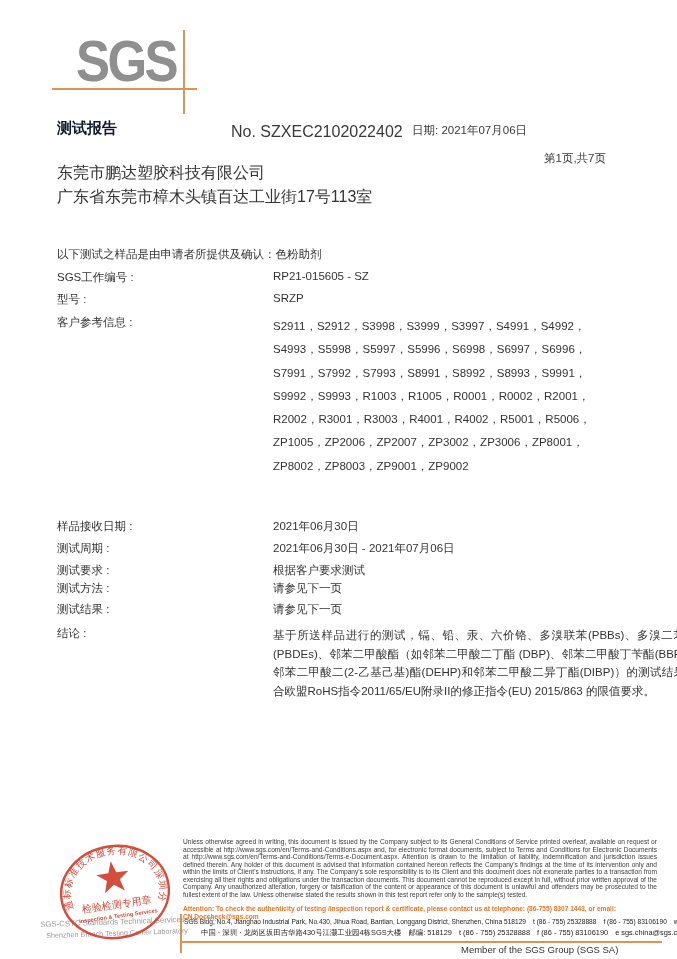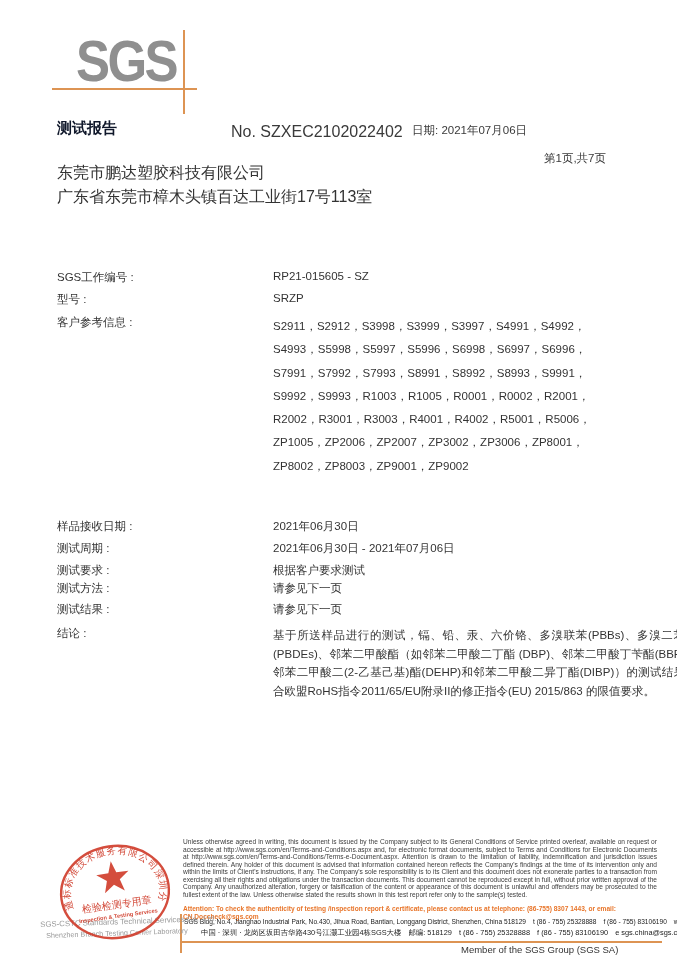--- a/index.html
+++ b/index.html
@@ -63,20 +63,21 @@
   <div class="abs doc-title">测试报告</div>
   <div class="abs report-no">No. SZXEC2102022402</div>
   <div class="abs hdr-date">日期: 2021年07月06日</div>
   <div class="abs hdr-page">第1页,共7页</div>
 
   <div class="abs applicant">
     <div>东莞市鹏达塑胶科技有限公司</div>
     <div>广东省东莞市樟木头镇百达工业街17号113室</div>
   </div>
 
+  <div class="abs statement">以下测试之样品是由申请者所提供及确认：色粉助剂</div>
 
   <div class="frow" style="top:270px">
     <div class="flabel">SGS工作编号 :</div>
     <div class="fvalue">RP21-015605 - SZ</div>
   </div>
 
   <div class="frow" style="top:292px">
     <div class="flabel">型号 :</div>
     <div class="fvalue">SRZP</div>
   </div>

